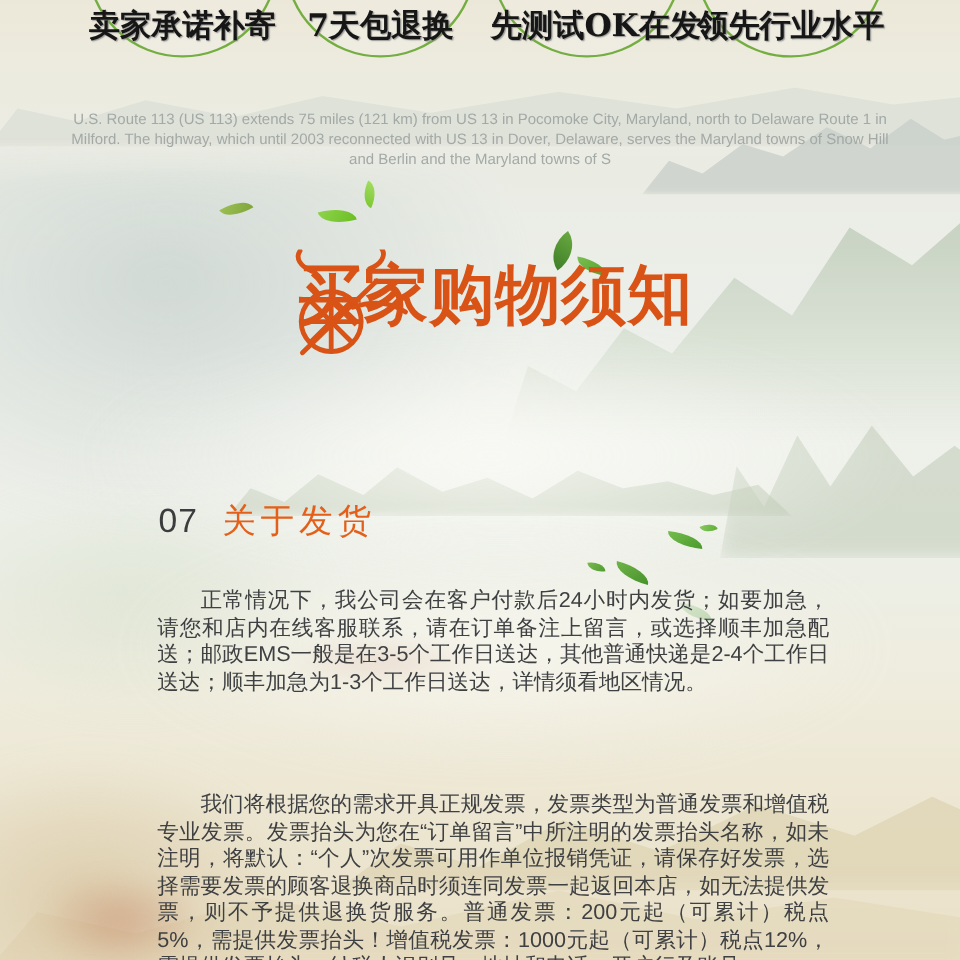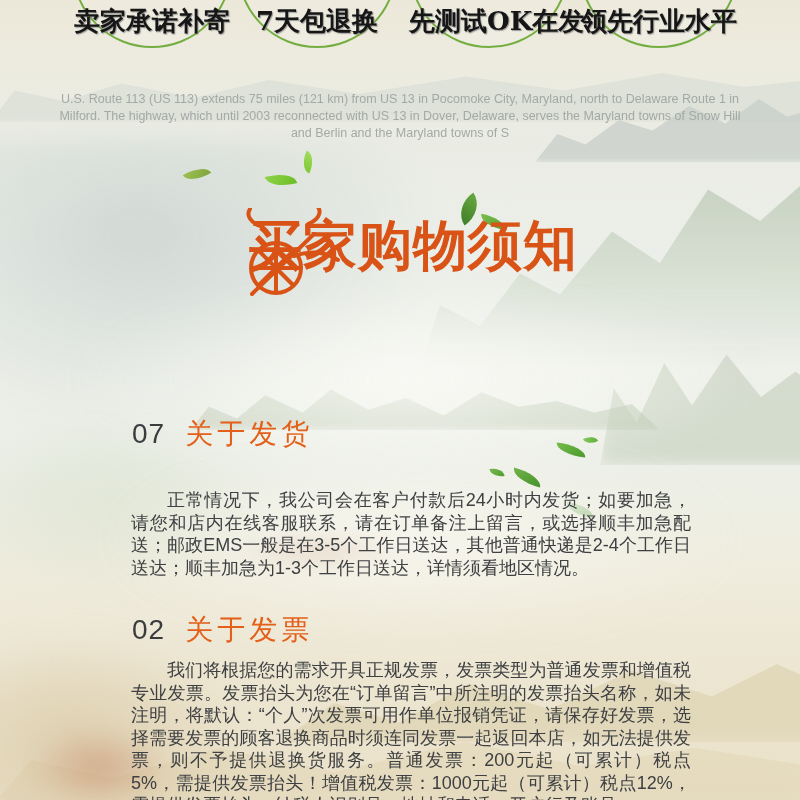--- a/index.html
+++ b/index.html
@@ -146,18 +146,15 @@
       </g>
     </svg>
     <h1 class="title-text">买家购物须知</h1>
   </div>
 
   <div class="sec-head h1">
     <span class="num">07</span><span class="cn">关于发货</span>
   </div>
   <p class="para p1">正常情况下，我公司会在客户付款后24小时内发货；如要加急，请您和店内在线客服联系，请在订单备注上留言，或选择顺丰加急配送；邮政EMS一般是在3-5个工作日送达，其他普通快递是2-4个工作日送达；顺丰加急为1-3个工作日送达，详情须看地区情况。</p>
 
-  <div class="sec-head h2">
-    <span class="num">02</span><span class="cn">关于发票</span>
-  </div>
   <p class="para p2">我们将根据您的需求开具正规发票，发票类型为普通发票和增值税专业发票。发票抬头为您在“订单留言”中所注明的发票抬头名称，如未注明，将默认：“个人”次发票可用作单位报销凭证，请保存好发票，选择需要发票的顾客退换商品时须连同发票一起返回本店，如无法提供发票，则不予提供退换货服务。普通发票：200元起（可累计）税点5%，需提供发票抬头！增值税发票：1000元起（可累计）税点12%，需提供发票抬头，纳税人识别号，地址和电话，开户行及账号。</p>
 
 </div>
 
 </body></html>

